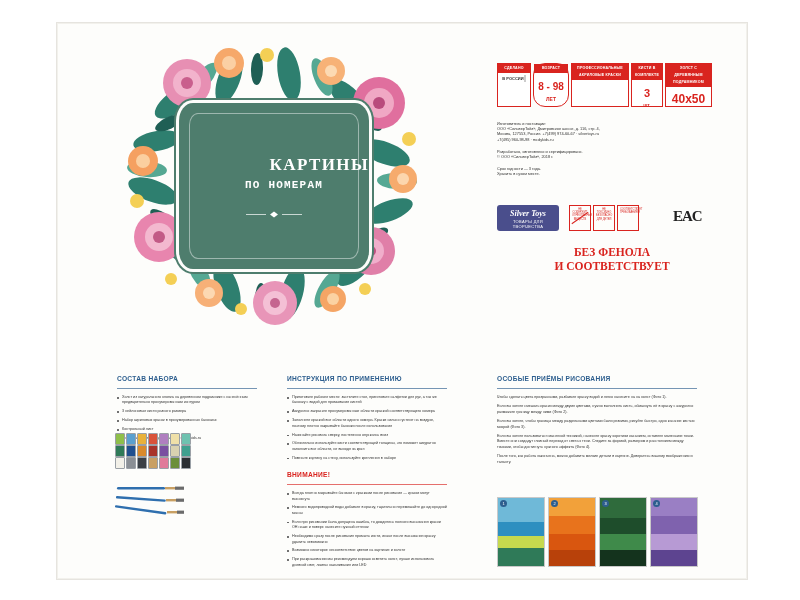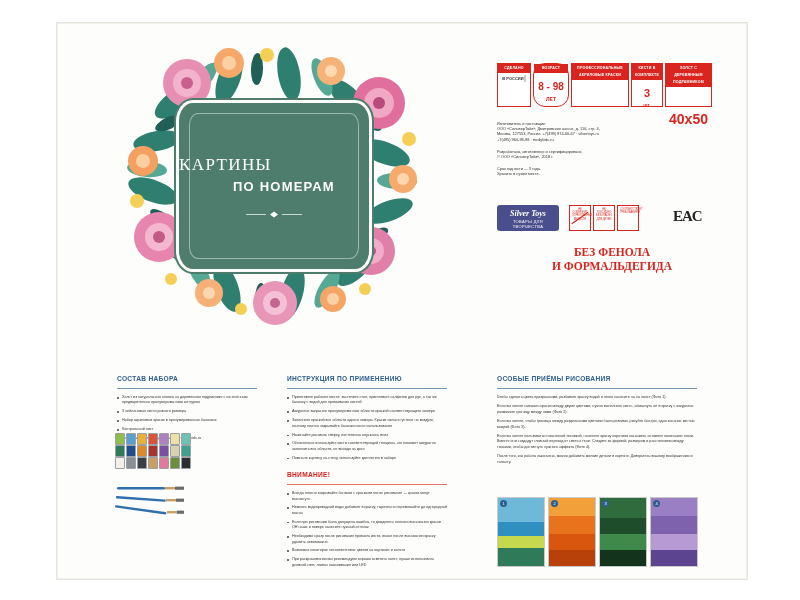--- a/index.html
+++ b/index.html
@@ -28,28 +28,28 @@
     background:#4e7d6d;
     border-radius:14px/18px;
     box-shadow:0 0 0 3px #fdfdfb, 0 0 0 5px #4e7d6d;
   }
   .label-inner{
     position:absolute;left:10px;top:10px;right:10px;bottom:10px;
     border:1px solid rgba(255,255,255,.45);
     border-radius:9px/12px;
   }
   .label-title{
-    position:absolute;left:0;right:0;top:52px;text-align:left;
-    color:#ffffff;font-size:17px;font-weight:normal;letter-spacing:1.4px;
+    position:absolute;left:0;right:0;top:52px;text-align:right;
+    color:#ffffff;font-size:17px;font-weight:bold;letter-spacing:1.4px;
     font-family:"Liberation Serif",serif;
   }
   .label-sub{
     position:absolute;left:0;right:0;top:76px;text-align:center;
-    color:#ffffff;font-size:13px;font-weight:bold;letter-spacing:1.2px;
-    font-family:Liberation Sans, sans-serif;
+    color:#ffffff;font-size:11px;font-weight:bold;letter-spacing:1.2px;
+    font-family:Liberation Mono, monospace;
     padding-left:20px;
   }
   .label-orn{
     position:absolute;left:50%;top:108px;width:60px;height:7px;margin-left:-30px;
   }
   
   .badges{position:absolute;left:440px;top:40px;width:215px;height:44px;}
   .badge{
     position:absolute;top:0;height:44px;
     border:1px solid #d9241f;background:#ffffff;
@@ -77,21 +77,21 @@
   #b3 .body{padding-top:4px;}
   .star{
     width:20px;height:20px;margin:0 auto;
     background:#e3277e;
     clip-path:polygon(50% 0%,61% 35%,98% 35%,68% 57%,79% 91%,50% 70%,21% 91%,32% 57%,2% 35%,39% 35%);
   }
   #b4{left:134px;width:32px;}
   #b4 .body{font-size:11px;line-height:12px;padding-top:7px;}
   #b4 .sm{font-size:5px;display:block;}
   #b5{left:168px;width:47px;}
-  #b5 .body{font-size:14px;line-height:12px;padding-top:26px;}
+  #b5 .body{font-size:12px;line-height:12px;padding-top:6px;}
   
   .rtext{
     position:absolute;left:440px;top:98px;width:230px;
     font-size:3.9px;line-height:5.2px;color:#333;
   }
   .rtext p{margin:0 0 7px 0;}
   .logo-row{position:absolute;left:440px;top:180px;width:230px;height:34px;}
   .silver{
     position:absolute;left:0;top:2px;width:62px;height:26px;
     background:#4a4e8c;border-radius:3px;
@@ -326,21 +326,21 @@
         <div class="txt">НЕ ТОКСИЧНО БЕЗОПАСНО ДЛЯ ДЕТЕЙ</div>
       </div>
       <div class="icon-box" id="ic3">
         <div class="txt">СООТВЕТСТВУЕТ ТРЕБОВАНИЯМ</div>
       </div>
       <div class="eac">EAC</div>
     </div>
 
     <div class="nophenol">
       <span>БЕЗ ФЕНОЛА</span><br>
-      <span>И ФОРМАЛЬДЕГИДА</span>
+      <span>И СООТВЕТСТВУЕТ</span>
     </div>
 
     <div class="col" id="col1">
       <h3>СОСТАВ НАБОРА</h3>
       <div class="rule"></div>
       <ul>
         <li>Холст из натурального хлопка на деревянном подрамнике с нанесённым предварительно пронумерованным контуром</li>
         <li>3 нейлоновые кисти разного размера</li>
         <li>Набор акриловых красок в пронумерованных баночках</li>
         <li>Контрольный лист</li>

